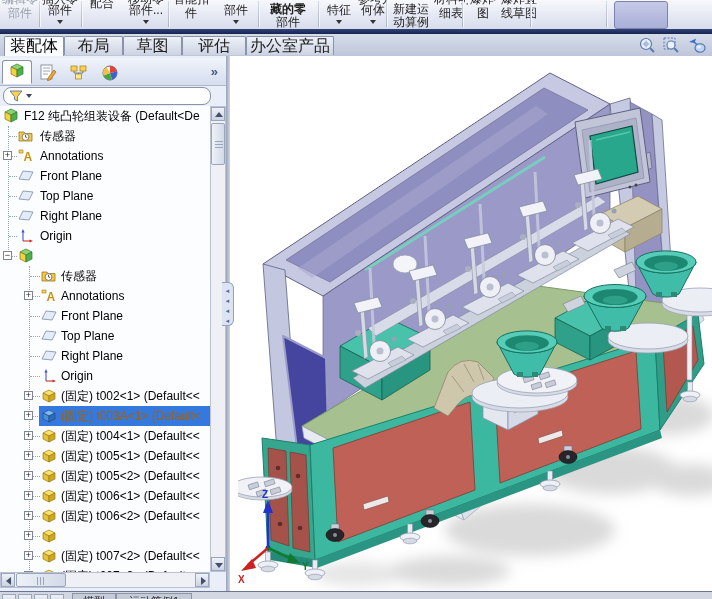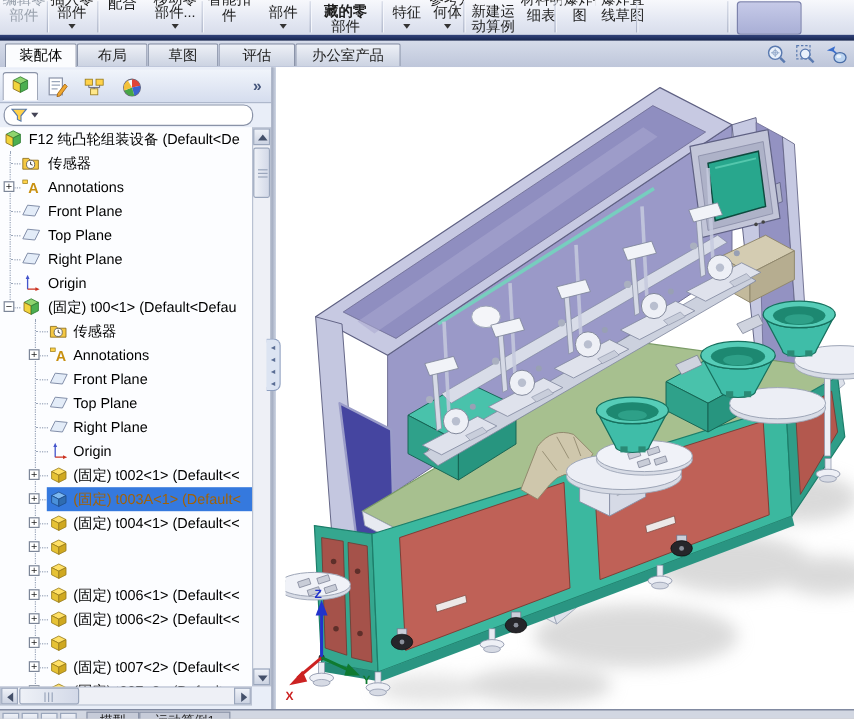--- a/index.html
+++ b/index.html
@@ -17,21 +17,21 @@
        border-right:3px solid transparent;border-top:4px solid #333;}
   .sep{position:absolute;top:1px;width:1px;height:26px;
        background:linear-gradient(#d4d9e6,#aab2c6);box-shadow:1px 0 0 #f5f7fc;}
   #pressed{position:absolute;left:614px;top:1px;width:52px;height:26px;
            background:linear-gradient(#c6cae8,#a9afd6);border:1px solid #7c82ad;border-radius:3px;}
   #darkstrip{position:absolute;left:0;top:29px;width:712px;height:5px;
              background:linear-gradient(#32437c,#16244d);}
   
   #tabrow{position:absolute;left:0;top:34px;width:712px;height:22px;
           background:linear-gradient(#d6dcea,#bec6da);}
-  .tab{position:absolute;top:2px;height:18px;line-height:18px;text-align:center;font-size:12px;
+  .tab{position:absolute;top:2px;height:18px;line-height:18px;text-align:center;font-size:16px;
        color:#222;background:linear-gradient(#eef1f7,#ccd3e2);border:1px solid #8a93a8;
        border-bottom:none;border-radius:2px 2px 0 0;cursor:default;}
   .tab.active{background:#fbfcfe;color:#000;z-index:2;height:19px;}
   .vicon{position:absolute;top:2px;width:22px;height:19px;cursor:default;}
   
   #main{position:absolute;left:0;top:56px;width:712px;height:535px;}
   #panel{position:absolute;left:0;top:0;width:226px;height:535px;background:#e9eef8;}
   #panelgap{position:absolute;left:226px;top:0;width:4px;height:535px;
             background:linear-gradient(90deg,#9aa4ba,#cfd6e4);}
   #paneltabs{position:absolute;left:0;top:2px;width:226px;height:27px;
@@ -281,21 +281,20 @@
             <span class="txt" style="left: 40px;">Origin</span>
           </div>
           <div class="row" style="top: 140px;">
             <div class="stub" style="left: 9px; width: 8px;"></div>
             <div class="ebox" style="left: 3px;">−</div>
             <span class="tic" style="left: 18px;"><svg width="16" height="15" viewBox="0 0 16 15">
                 <polygon points="8,1 14,4 8,7 2,4" fill="#8fd46e" stroke="#2e7d32" stroke-width="0.7"></polygon>
                 <polygon points="2,4 8,7 8,14 2,11" fill="#f2d43c" stroke="#8a6d1a" stroke-width="0.7"></polygon>
                 <polygon points="14,4 8,7 8,14 14,11" fill="#4caf50" stroke="#2e7d32" stroke-width="0.7"></polygon>
               </svg></span>
-            <span class="txt" style="left: 40px;">(固定) t00&lt;1&gt; (Default&lt;Defau</span>
           </div>
           <div class="row" style="top: 160px;">
             <div class="stub" style="left: 30px; width: 10px;"></div>
             <span class="tic" style="left: 41px;"><svg width="16" height="15" viewBox="0 0 16 15">
                 <path d="M1,4 L6,4 7,5.5 14,5.5 14,13 1,13 Z" fill="#f5c842" stroke="#8a6d1a" stroke-width="0.7"></path>
                 <circle cx="7.5" cy="9" r="3.4" fill="#fff" stroke="#555" stroke-width="0.7"></circle>
                 <line x1="7.5" y1="9" x2="7.5" y2="6.8" stroke="#333" stroke-width="0.8"></line>
                 <line x1="7.5" y1="9" x2="9.2" y2="9.6" stroke="#333" stroke-width="0.8"></line>
               </svg></span>
             <span class="txt" style="left: 61px;">传感器</span>
@@ -372,29 +371,31 @@
             <span class="txt" style="left: 61px; text-align: right;">(固定) t004&lt;1&gt; (Default&lt;&lt;</span>
           </div>
           <div class="row" style="top: 340px;">
             <div class="stub" style="left: 30px; width: 10px;"></div>
             <div class="ebox" style="left: 24px;">+</div>
             <span class="tic" style="left: 41px;"><svg width="16" height="15" viewBox="0 0 16 15">
                 <polygon points="8,2 14,5 8,8 2,5" fill="#ffe066" stroke="#9a7d1c" stroke-width="0.7"></polygon>
                 <polygon points="2,5 8,8 8,14 2,11" fill="#e6c235" stroke="#9a7d1c" stroke-width="0.7"></polygon>
                 <polygon points="14,5 8,8 8,14 14,11" fill="#cfa820" stroke="#9a7d1c" stroke-width="0.7"></polygon>
               </svg></span>
+            <span class="txt" style="left: 61px;">(固定) t005&lt;1&gt; (Default&lt;&lt;</span>
           </div>
           <div class="row" style="top: 360px;">
             <div class="stub" style="left: 30px; width: 10px;"></div>
             <div class="ebox" style="left: 24px;">+</div>
             <span class="tic" style="left: 41px;"><svg width="16" height="15" viewBox="0 0 16 15">
                 <polygon points="8,2 14,5 8,8 2,5" fill="#ffe066" stroke="#9a7d1c" stroke-width="0.7"></polygon>
                 <polygon points="2,5 8,8 8,14 2,11" fill="#e6c235" stroke="#9a7d1c" stroke-width="0.7"></polygon>
                 <polygon points="14,5 8,8 8,14 14,11" fill="#cfa820" stroke="#9a7d1c" stroke-width="0.7"></polygon>
               </svg></span>
+            <span class="txt" style="left: 61px;">(固定) t005&lt;2&gt; (Default&lt;&lt;</span>
           </div>
           <div class="row" style="top: 380px;">
             <div class="stub" style="left: 30px; width: 10px;"></div>
             <div class="ebox" style="left: 24px;">+</div>
             <span class="tic" style="left: 41px;"><svg width="16" height="15" viewBox="0 0 16 15">
                 <polygon points="8,2 14,5 8,8 2,5" fill="#ffe066" stroke="#9a7d1c" stroke-width="0.7"></polygon>
                 <polygon points="2,5 8,8 8,14 2,11" fill="#e6c235" stroke="#9a7d1c" stroke-width="0.7"></polygon>
                 <polygon points="14,5 8,8 8,14 14,11" fill="#cfa820" stroke="#9a7d1c" stroke-width="0.7"></polygon>
               </svg></span>
             <span class="txt" style="left: 61px;">(固定) t006&lt;1&gt; (Default&lt;&lt;</span>

